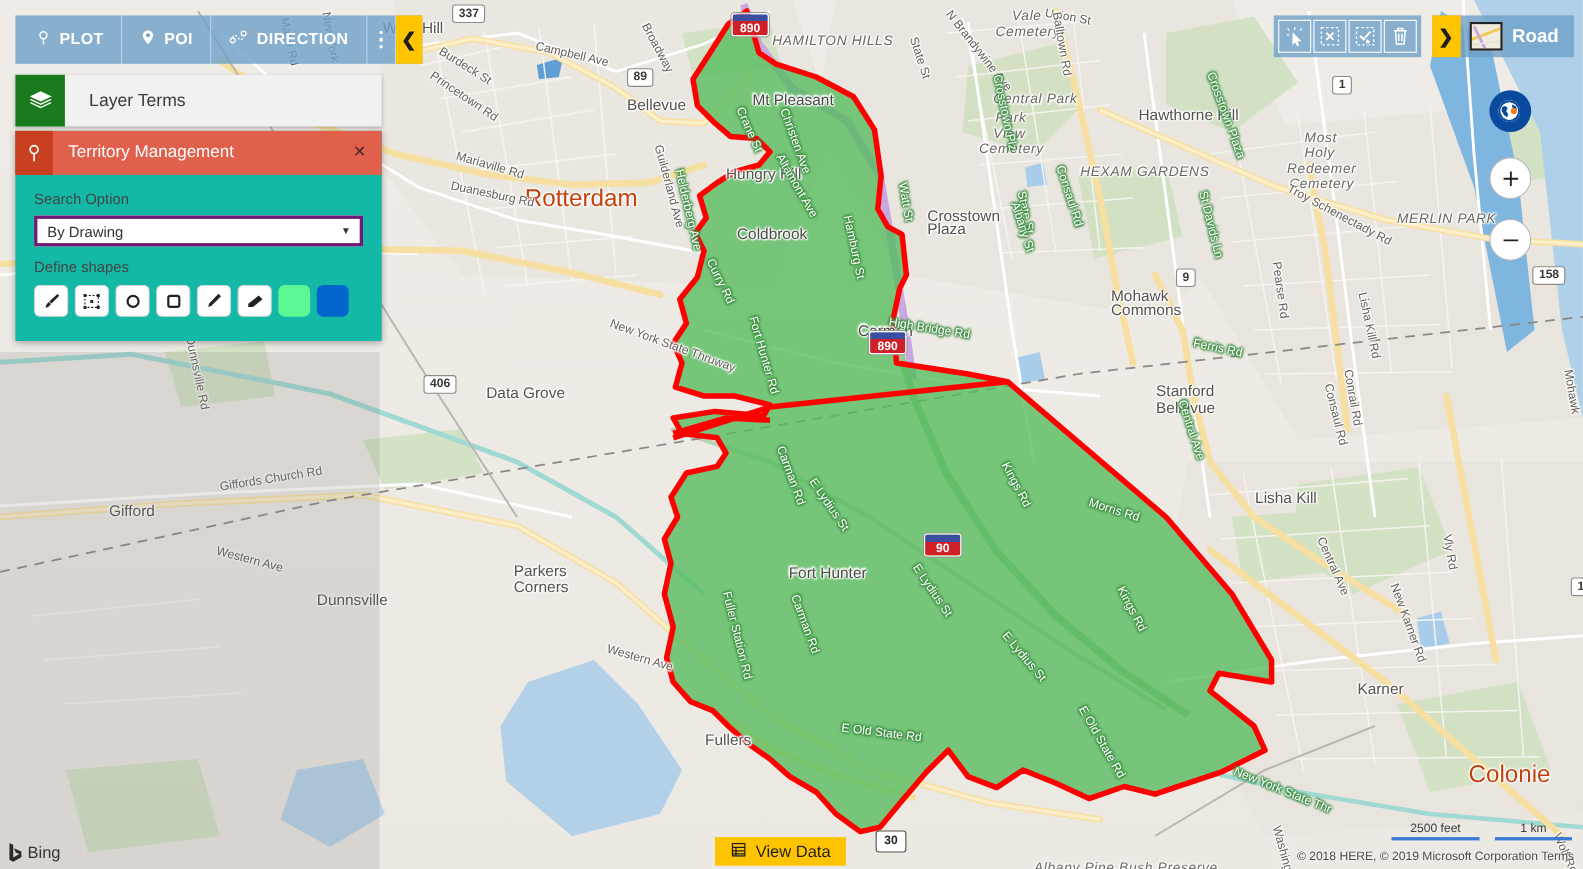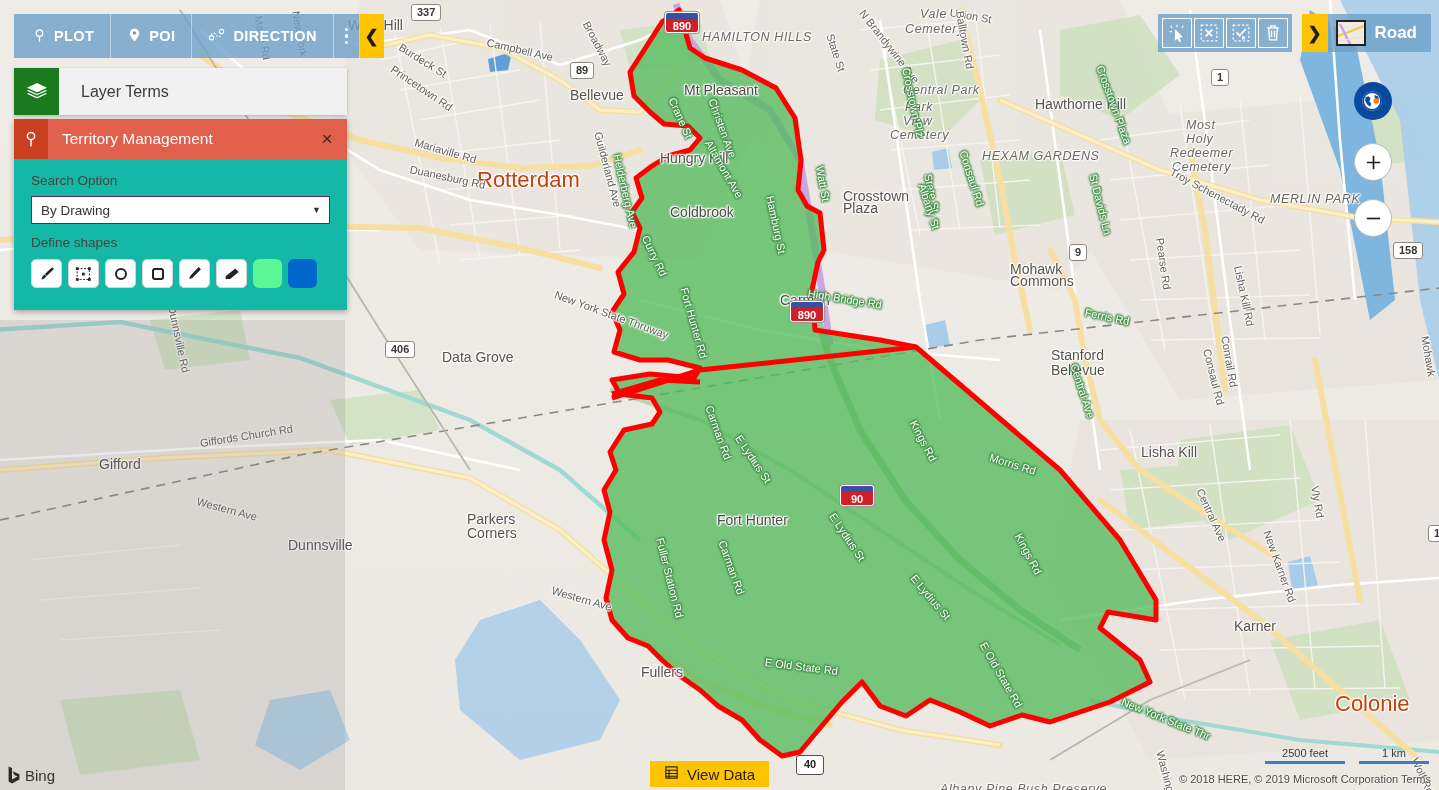--- a/index.html
+++ b/index.html
@@ -98,21 +98,21 @@
   }
   #tm-header-icon { width: 34px; background: #C8401F; display:flex; align-items:center; justify-content:center; }
   #tm-title { flex: 1; display: flex; align-items: center; padding-left: 14px; font-size: 15.5px; }
   #tm-close {
     width: 40px; display: flex; align-items: center; justify-content: center;
     font-size: 19px; color: #3a2b27; cursor: pointer; font-weight: 300;
   }
   #tm-body { padding: 14px 17px 22px 17px; }
   .field-label { font-size: 13.5px; color: #444; margin-bottom: 8px; }
   #search-option-select {
-    width: 299px; height: 28px; border: 1px solid #701a75; background: #fff;
+    width: 299px; height: 28px; border: 3px solid #701a75; background: #fff;
     display: flex; align-items: center; justify-content: space-between;
     padding: 0 8px 0 9px; font-size: 13.5px; color: #333; cursor: pointer;
   }
   #search-option-select .caret { font-size: 9px; color: #333; }
   #define-shapes-label { font-size: 13.5px; color: #444; margin: 11px 0 9px 0; }
   #shape-tools { display: flex; align-items: center; gap: 6px; }
   .shape-btn {
     width: 31px; height: 29px; border: 1px solid #d6d6d6; border-radius: 5px;
     background: #fff; display: flex; align-items: center; justify-content: center; cursor: pointer;
   }
@@ -408,21 +408,21 @@
         <div class="shield" style="left: 411px; top: 4px;">337</div>
         <div class="shield" style="left: 570px; top: 62px;">89</div>
         <div class="shield" style="left: 385px; top: 341px;">406</div>
         <div class="shield" style="left: 1069px; top: 244px;">9</div>
         <div class="shield" style="left: 1211px; top: 69px;">1</div>
         <div class="shield" style="left: 1393px; top: 242px;">158</div>
         <div class="shield" style="left: 1428px; top: 525px;">155</div>
         <div class="shield-i" style="left: 665px; top: 12px;">890</div>
         <div class="shield-i" style="left: 790px; top: 301px;">890</div>
         <div class="shield-i" style="left: 840px; top: 485px;">90</div>
-        <div class="shield-us" style="left: 796px; top: 755px;">40</div>
+        <div class="shield-us" style="left: 796px; top: 755px;">30</div>
       </div>
   </div>
 
   <div id="panel-shadow"></div>
 
   <div id="topnav">
     <div class="nav-item">
       <span>
         <svg width="15" height="16" viewBox="0 0 16 16" fill="none" stroke="#fff" stroke-width="1.4">
           <circle cx="8" cy="6" r="3.4"></circle>

